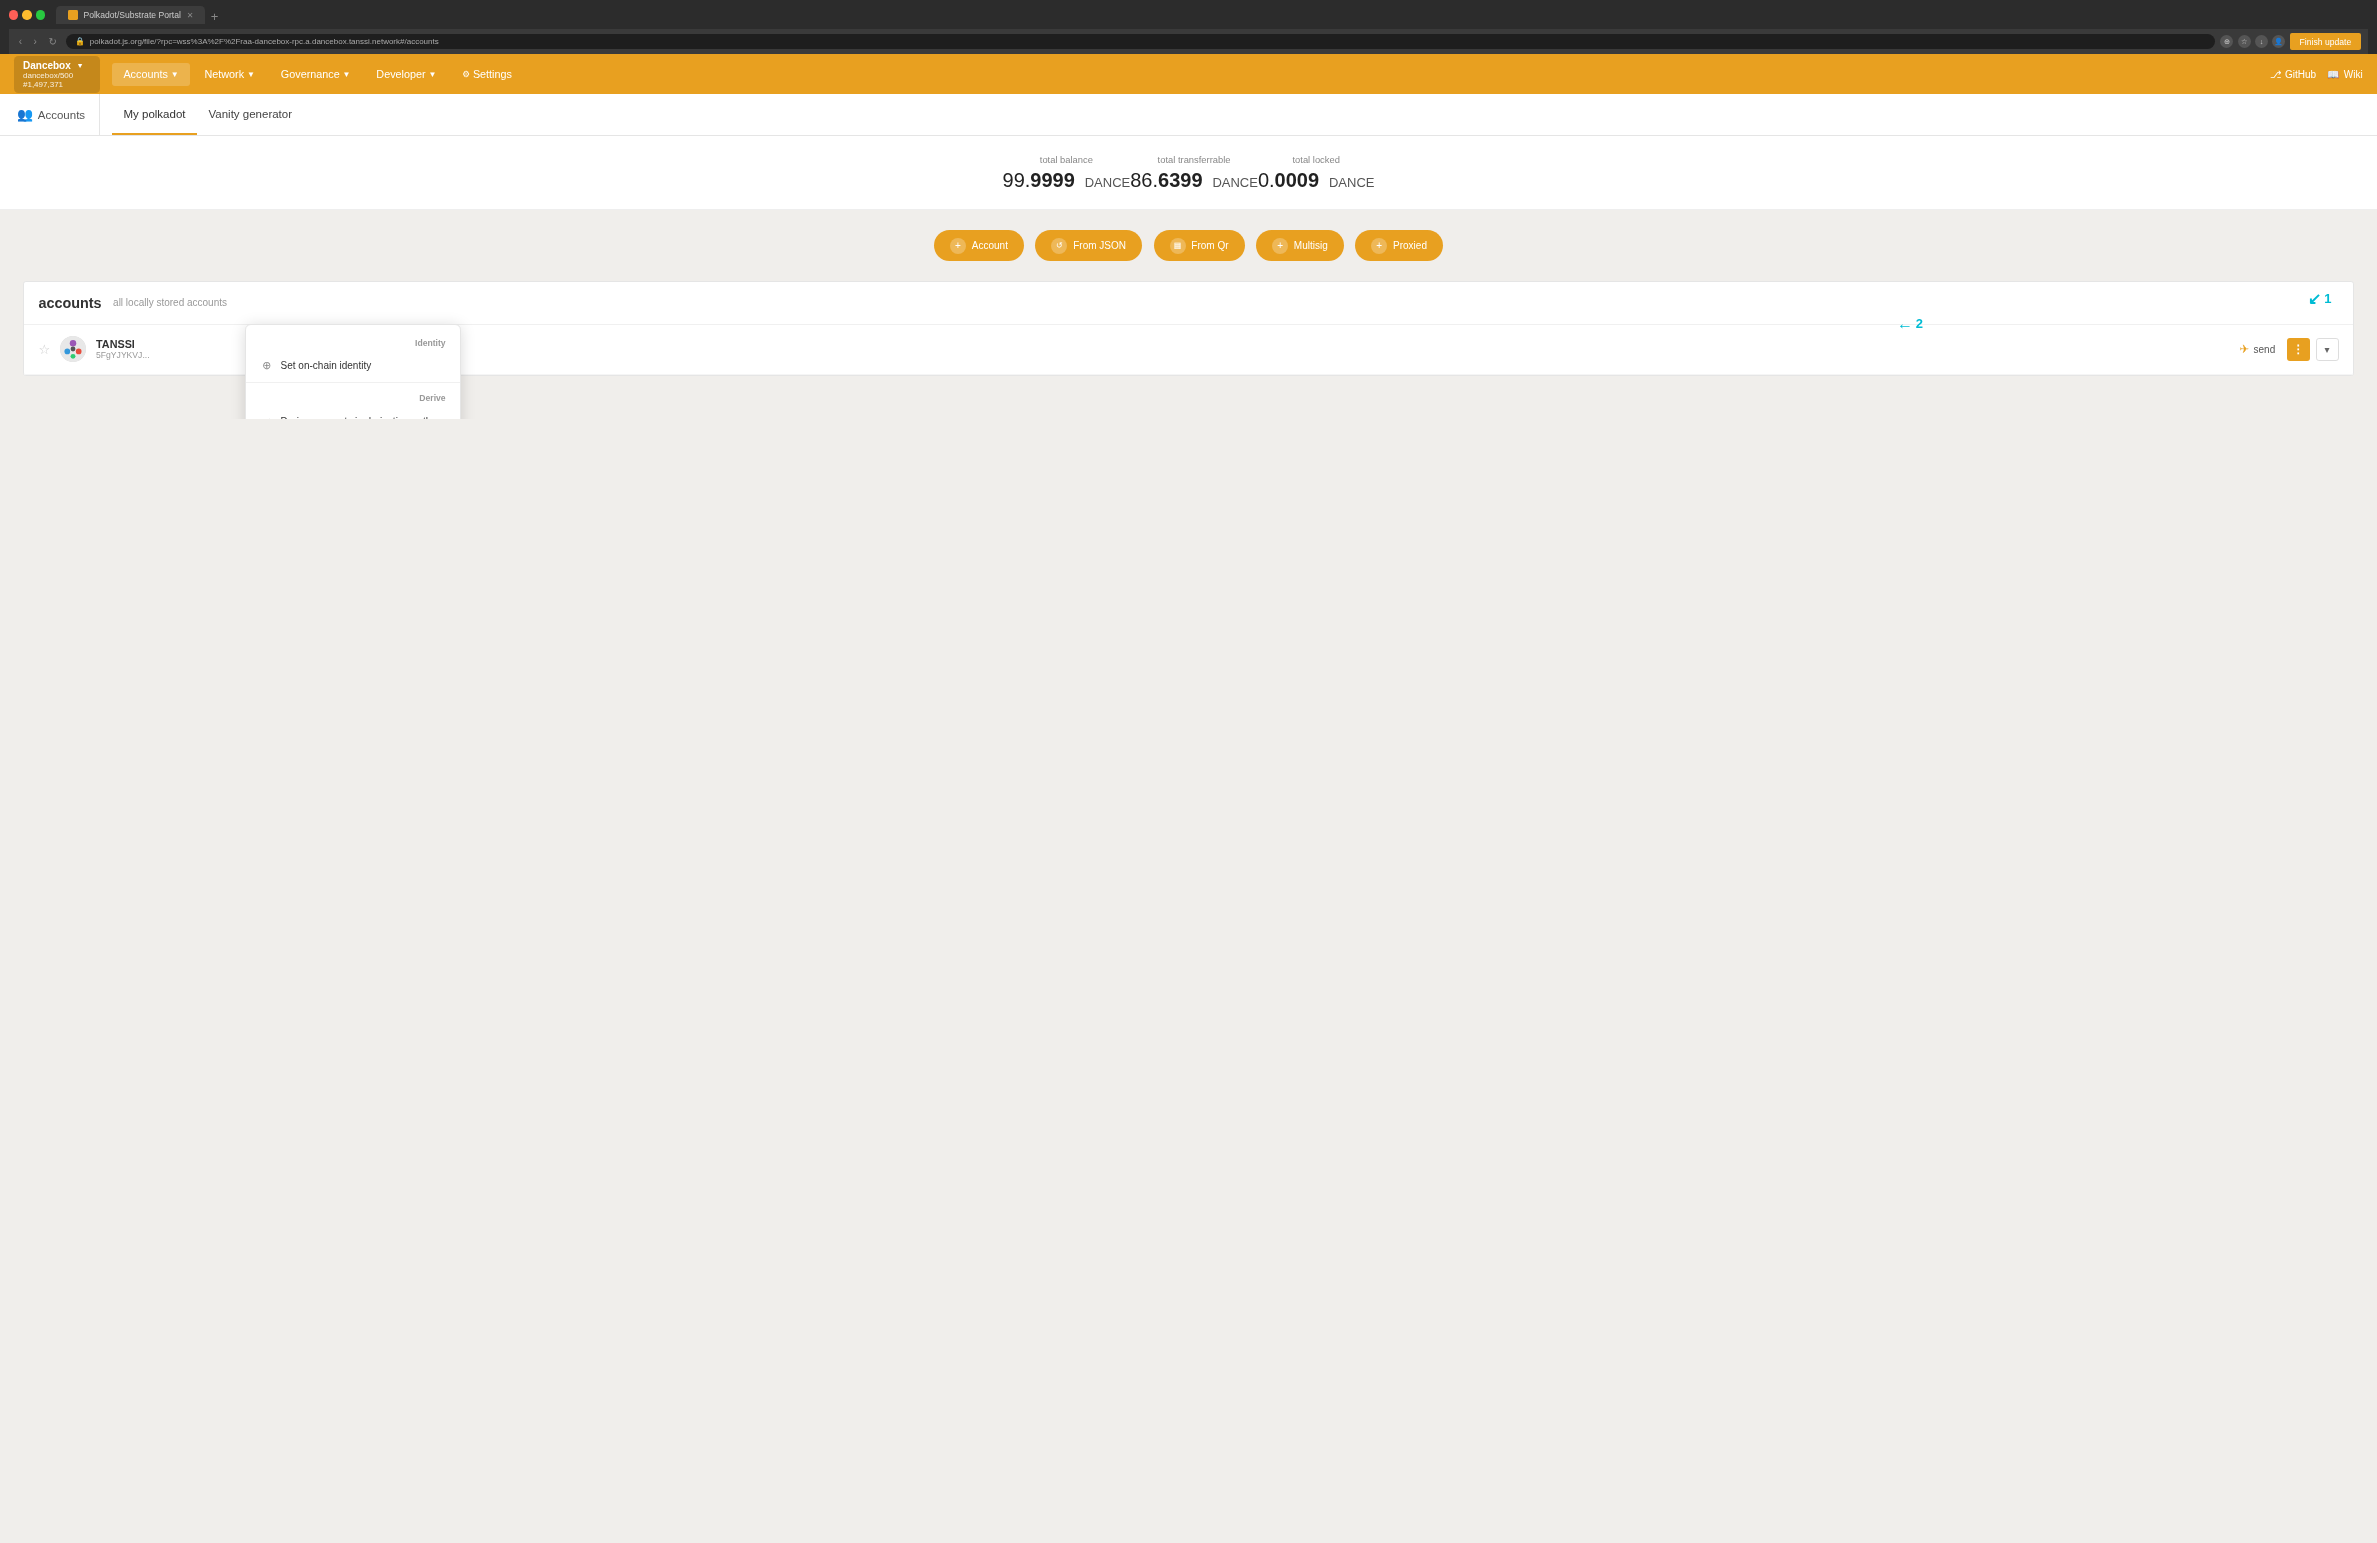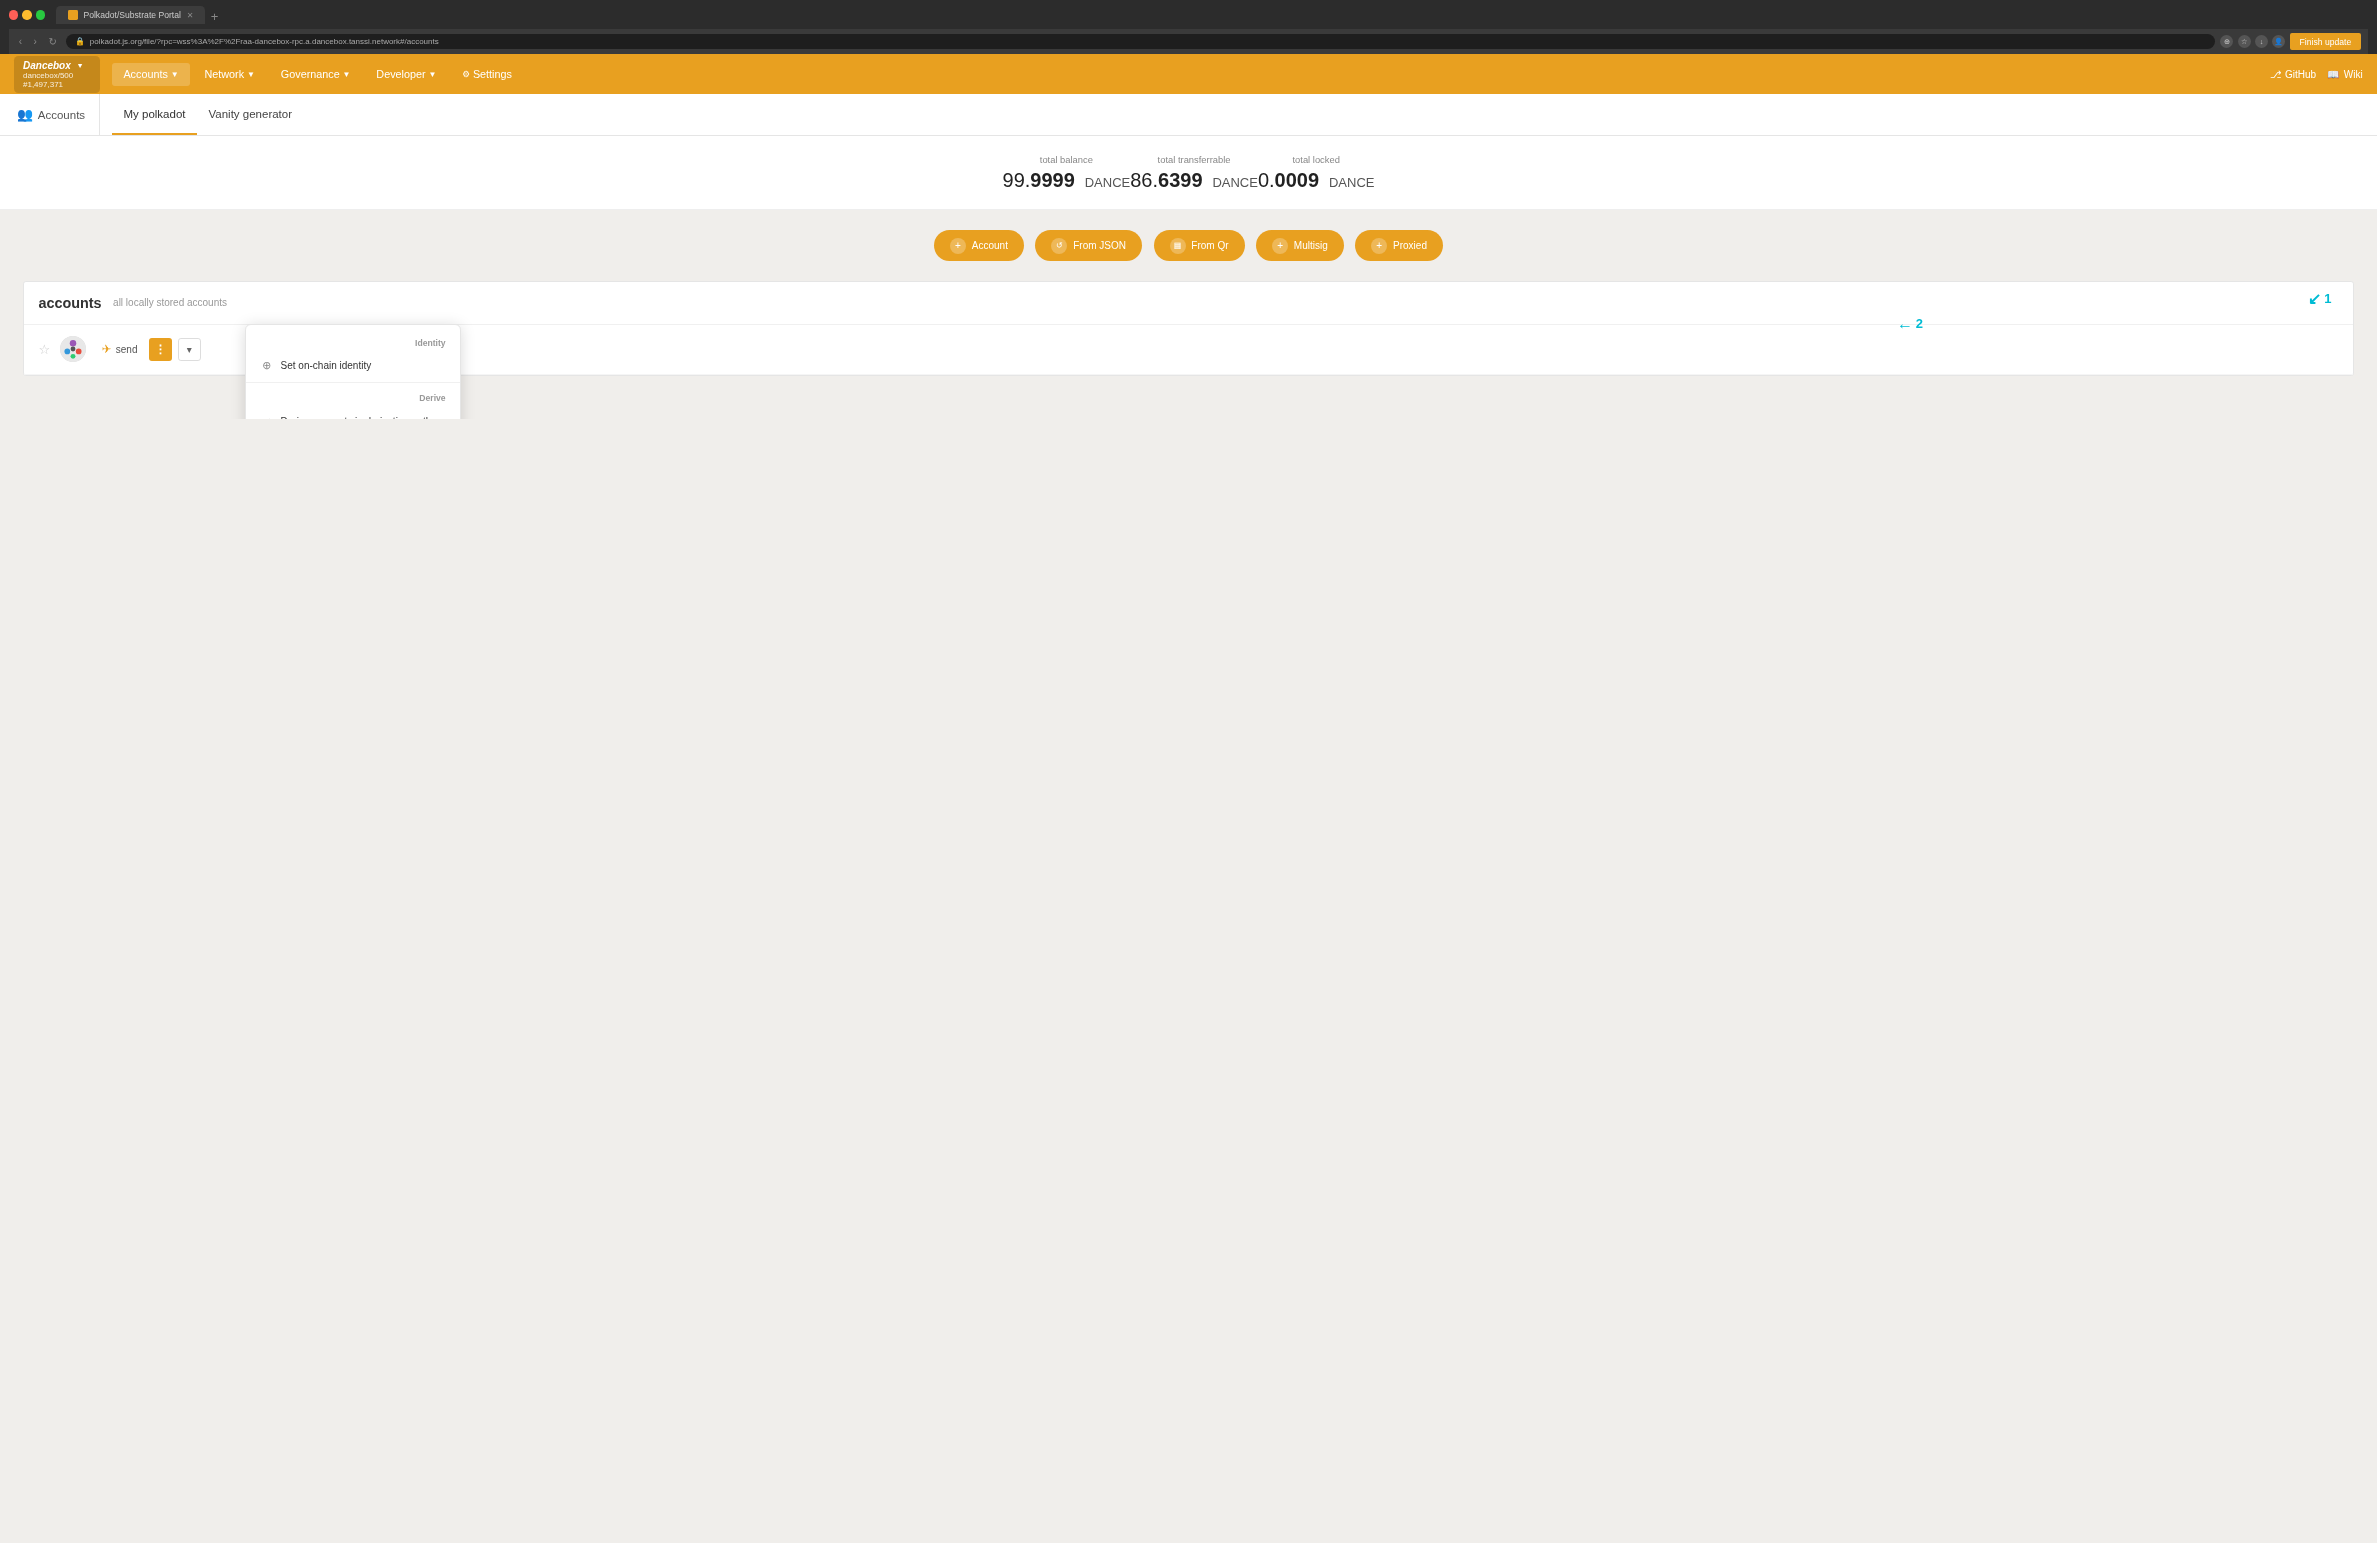--- a/index.html
+++ b/index.html
@@ -494,21 +494,21 @@
       <div class="browser-action-icon">☆</div>
       <div class="browser-action-icon">↓</div>
       <div class="browser-action-icon">👤</div>
       <button class="finish-update-btn">Finish update</button>
     </div>
   </div>
 </div>
 
 <div class="app-header">
   <div class="network-selector">
-    <div style="display:flex;align-items:center;gap:2.9px;font-style:italic;">
+    <div style="display:flex;align-items:center;gap:2.9px;">
       <span class="network-name">Dancebox</span>
       <span class="network-arrow">▼</span>
     </div>
     <span class="network-sub">dancebox/500</span>
     <span class="network-sub">#1,497,371</span>
   </div>
 
   <nav class="nav-menu">
     <div class="nav-item active">
       <span>Accounts</span>
@@ -613,20 +613,24 @@
 
         <svg viewBox="0 0 64 64" xmlns="http://www.w3.org/2000/svg">
           <circle cx="32" cy="32" r="32" fill="#e8e8e8"></circle>
           <circle cx="32" cy="18" r="8" fill="#9b59b6"></circle>
           <circle cx="18" cy="38" r="7" fill="#3498db"></circle>
           <circle cx="46" cy="38" r="7" fill="#e74c3c"></circle>
           <circle cx="32" cy="50" r="6" fill="#2ecc71"></circle>
           <circle cx="32" cy="32" r="6" fill="#555"></circle>
         </svg>
       </div>
+      <div class="account-info">
+        <div class="account-name">TANSSI</div>
+        <div class="account-address">5FgYJYKVJ...</div>
+      </div>
       <div class="account-actions">
         <div class="send-btn">
           <span class="send-icon">✈</span>
           <span>send</span>
         </div>
         <button class="more-btn">⋮</button>
         <button class="expand-btn">▾</button>
       </div>
 
       <div style="position:absolute; top:-36px; right:21.6px; color:#00bcd4; font-weight:700; font-size:13px; display:flex; align-items:center; gap:2.9px;">

